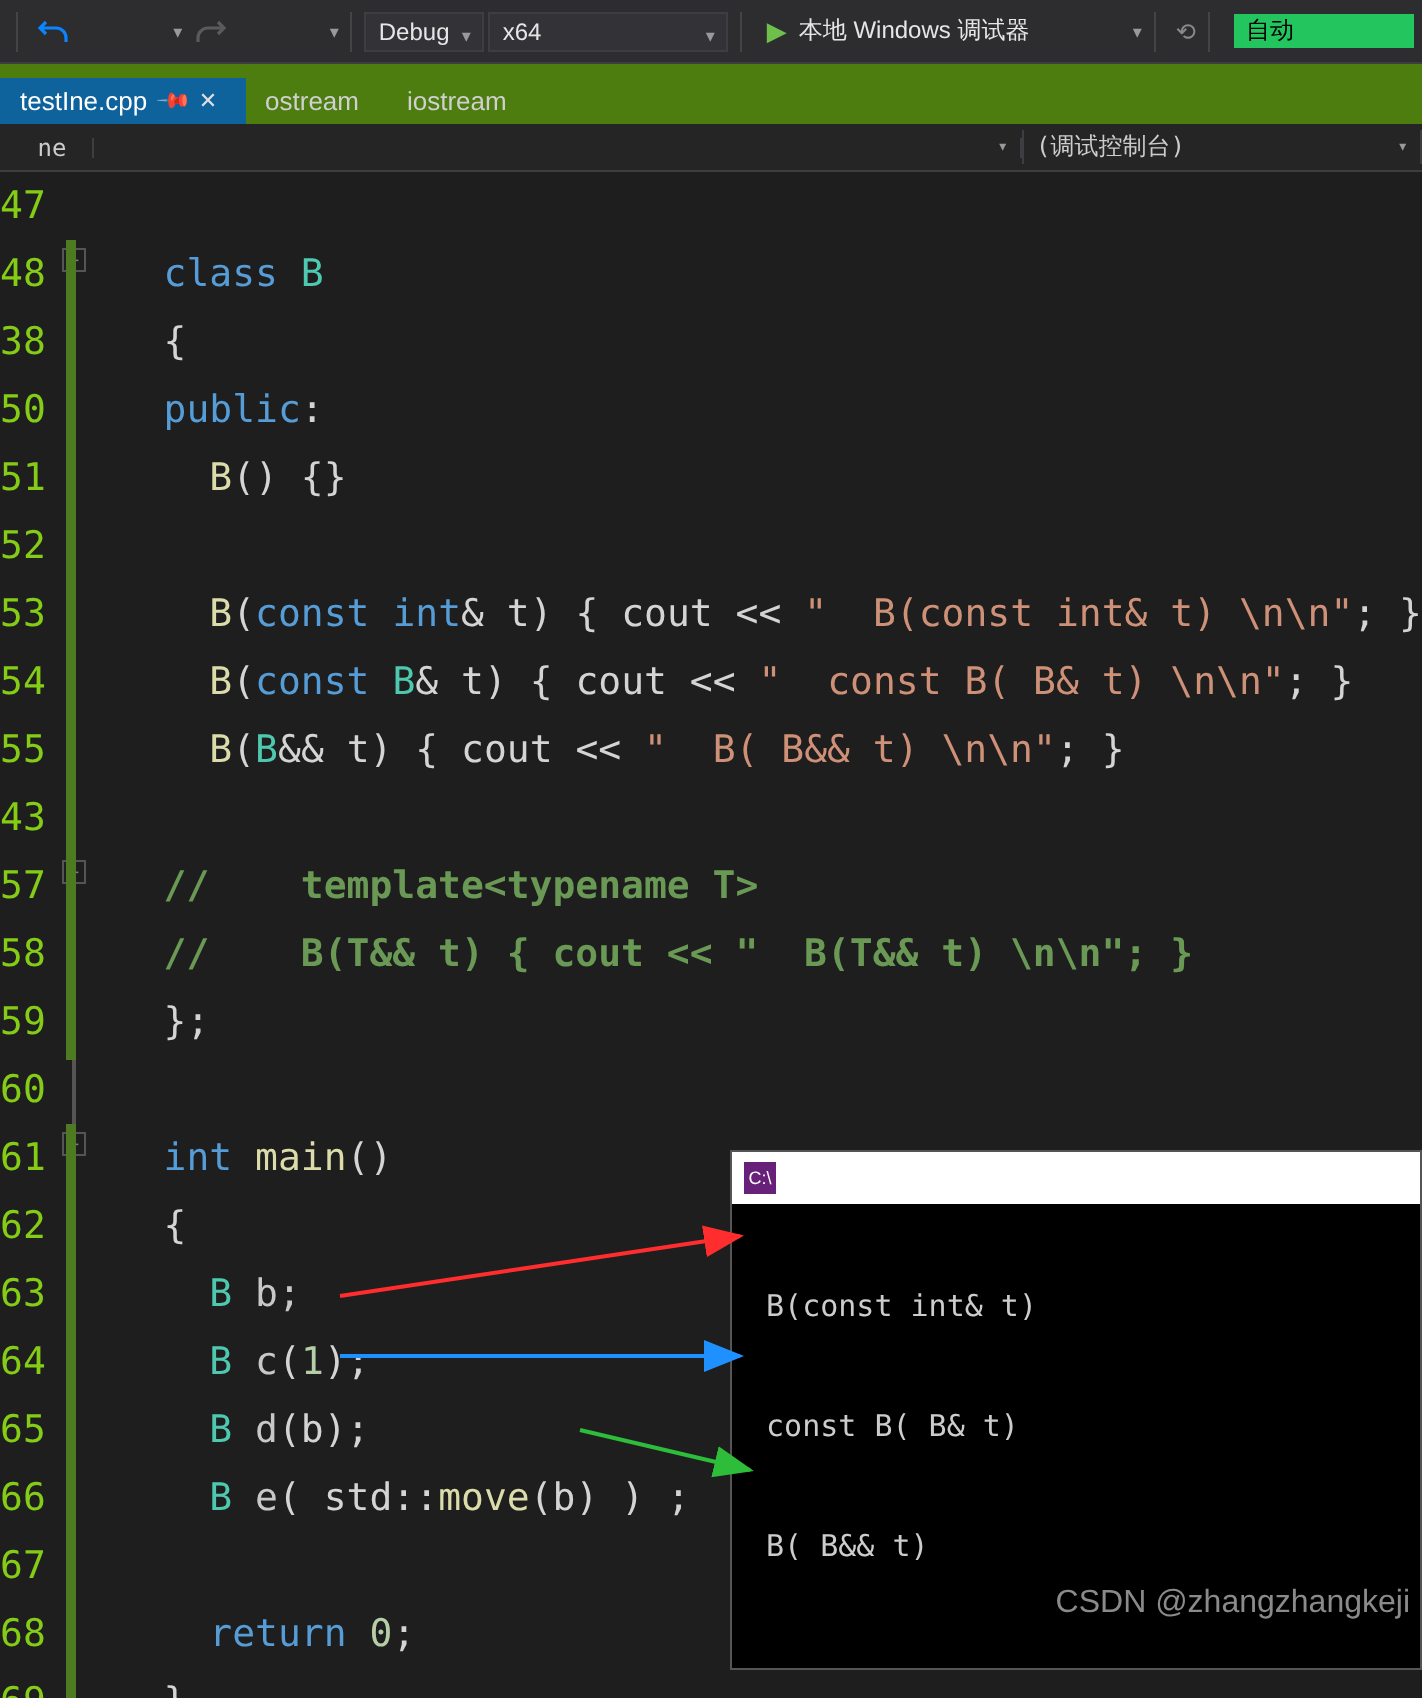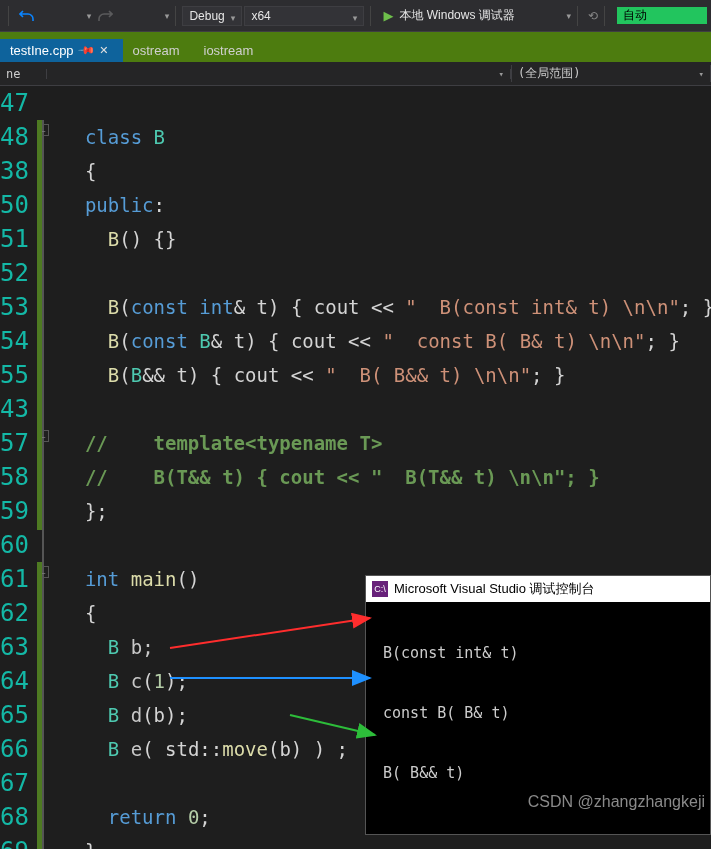--- a/index.html
+++ b/index.html
@@ -65,21 +65,21 @@
 
   
   .scopebar {
     height: 24px;
     background:#252526;
     border-bottom:1px solid #3e3e42;
     display:flex; align-items:center;
     font-size:12px;
     color:#ccc;
   }
-  .scope-left { flex:0 0 46px; padding-left:6px;}
+  .scope-left { flex:0 0 46px; padding-left:6px;text-align:center;}
   .scope-cell {
     display:flex; align-items:center; justify-content:space-between;
     border-left:1px solid #3e3e42;
     border-right:1px solid #3e3e42;
     padding:0 6px;
   }
   .scope-cell.left { flex:1 1 auto; }
   .scope-cell.right { flex:0 0 200px;}
 
   
@@ -87,22 +87,22 @@
     display:flex;
     height: calc(849px - 32px - 30px - 24px);
     background:#1e1e1e;
     position:relative;
   }
   .gutter {
     width:46px;
     background:#1e1e1e;
     text-align:right;
     padding-right:8px;
-    color:#14b8a6;
-    font-size:24px;
+    color:#84cc16;
+    font-size:19px;
     line-height:34px;
     user-select:none;
   }
   .gutter .ln {}
   .fold-col {
     width:14px;
     background:#1e1e1e;
     position:relative;
   }
   .fold-mark {
@@ -226,21 +226,21 @@
   </div>
 </div>
 
 <div class="scopebar">
   <div class="scope-left">ne</div>
   <div class="scope-cell left">
     <span></span>
       <span class="chev">▾</span>
   </div>
   <div class="scope-cell right">
-    <span>(全局范围)</span>
+    <span>(调试控制台)</span>
     <span class="chev">▾</span>
   </div>
 </div>
 
 <div class="editor">
   <div class="gutter" id="gutter">
       <div class="ln">47</div>
       <div class="ln">48</div>
       <div class="ln">38</div>
       <div class="ln">50</div>
@@ -273,21 +273,20 @@
   <div class="change-col">
     <div class="green-bar" style="top:34px; height:410px"></div>
     <div class="green-bar" style="top:476px; height:290px"></div>
   </div>
   <div class="code" id="code"><div>&nbsp;</div><div><span class="kw">class</span> <span class="type">B</span></div><div><span class="punc">{</span></div><div><span class="kw">public</span><span class="punc">:</span></div><div>  <span class="fn">B</span><span class="punc">() {}</span></div><div>&nbsp;</div><div>  <span class="fn">B</span><span class="punc">(</span><span class="kw">const</span> <span class="kw">int</span><span class="punc">&amp; t) { cout &lt;&lt; </span><span class="str">"  B(const int&amp; t) \n\n"</span><span class="punc">; }</span></div><div>  <span class="fn">B</span><span class="punc">(</span><span class="kw">const</span> <span class="type">B</span><span class="punc">&amp; t) { cout &lt;&lt; </span><span class="str">"  const B( B&amp; t) \n\n"</span><span class="punc">; }</span></div><div>  <span class="fn">B</span><span class="punc">(</span><span class="type">B</span><span class="punc">&amp;&amp; t) { cout &lt;&lt; </span><span class="str">"  B( B&amp;&amp; t) \n\n"</span><span class="punc">; }</span></div><div>&nbsp;</div><div><span class="cmnt">//    template&lt;typename T&gt;</span></div><div><span class="cmnt">//    B(T&amp;&amp; t) { cout &lt;&lt; "  B(T&amp;&amp; t) \n\n"; }</span></div><div><span class="punc">};</span></div><div>&nbsp;</div><div><span class="kw">int</span> <span class="fn">main</span><span class="punc">()</span></div><div><span class="punc">{</span></div><div>  <span class="type">B</span><span class="var"> b;</span></div><div>  <span class="type">B</span><span class="var"> c</span><span class="punc">(</span><span class="num">1</span><span class="punc">);</span></div><div>  <span class="type">B</span><span class="var"> d</span><span class="punc">(b);</span></div><div>  <span class="type">B</span><span class="var"> e</span><span class="punc">( std::</span><span class="fn">move</span><span class="punc">(b) ) ;</span></div><div>&nbsp;</div><div>  <span class="kw">return</span> <span class="num">0</span><span class="punc">;</span></div><div><span class="punc">}</span></div></div>
 </div>
 
 <div class="console">
   <div class="console-title">
     <span class="vs-icon">C:\</span>
-    <span>Microsoft Visual Studio 调试控制台</span>
   </div>
   <div class="console-body">
 <span> B(const int&amp; t)</span>
 
 <span> const B( B&amp; t)</span>
 
 <span> B( B&amp;&amp; t)</span>
 
 
 

